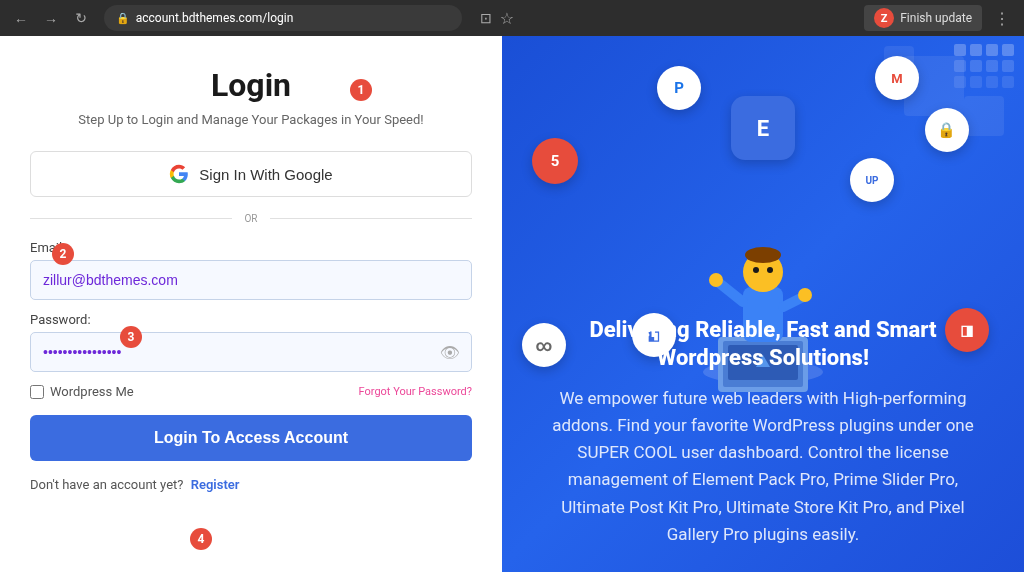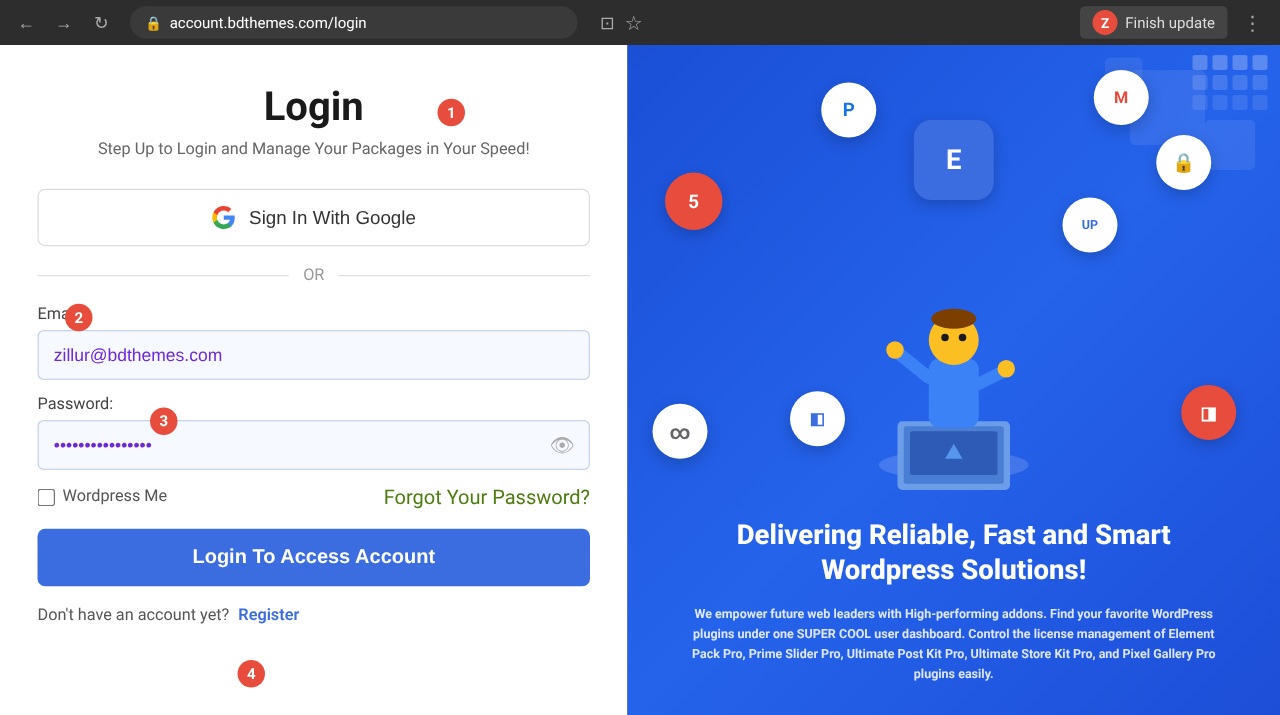--- a/index.html
+++ b/index.html
@@ -153,21 +153,21 @@
       max-width: 460px;
       gap: 12px;
       margin-bottom: 16px;
     }
     .or-line {
       flex: 1;
       height: 1px;
       background: #e0e0e0;
     }
     .or-text {
-      font-size: 13px;
+      font-size: 10px;
       color: #999;
     }
 
     .form-field {
       width: 100%;
       max-width: 460px;
       margin-bottom: 12px;
     }
     .field-label {
       font-size: 13px;
@@ -219,22 +219,22 @@
       color: #555;
     }
     .remember-checkbox {
       width: 14px;
       height: 14px;
       border: 1.5px solid #bbb;
       border-radius: 2px;
       cursor: pointer;
     }
     .forgot-password {
-      font-size: 16px;
-      color: #4d7c0f;
+      font-size: 11px;
+      color: #ec4899;
       text-decoration: none;
       cursor: pointer;
     }
 
     .login-btn {
       width: 100%;
       max-width: 460px;
       height: 46px;
       background: #3b6ce0;
       border: none;
@@ -316,24 +316,23 @@
 
     .right-title {
       font-size: 22px;
       font-weight: 800;
       color: #fff;
       line-height: 1.3;
       margin-bottom: 12px;
     }
 
     .right-desc {
-      font-size: 10px;
+      font-size: 17px;
       color: rgba(255,255,255,0.85);
       line-height: 1.6;
-      font-weight: bold;
     }
 
     
     .bg-square {
       position: absolute;
       background: rgba(255,255,255,0.08);
     }
     .bg-square-1 { width: 60px; height: 60px; top: 20px; right: 60px; border-radius: 4px; }
     .bg-square-2 { width: 40px; height: 40px; top: 60px; right: 20px; border-radius: 4px; }
     .bg-square-3 { width: 30px; height: 30px; top: 10px; right: 110px; border-radius: 4px; }

